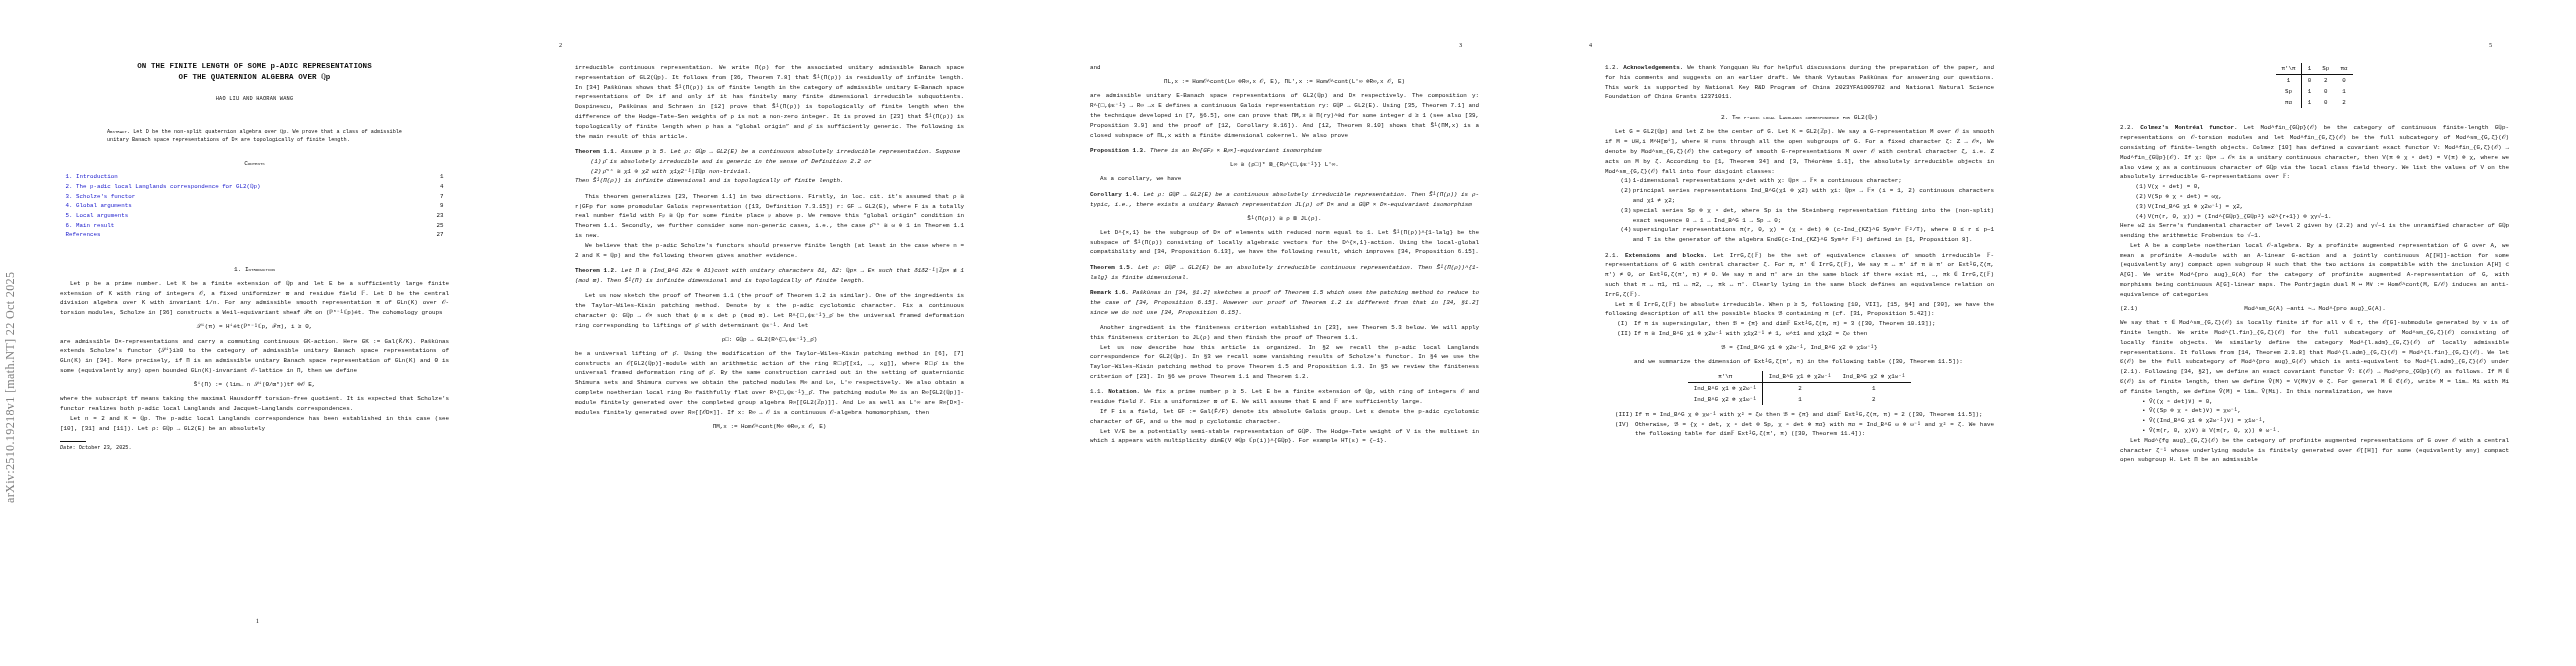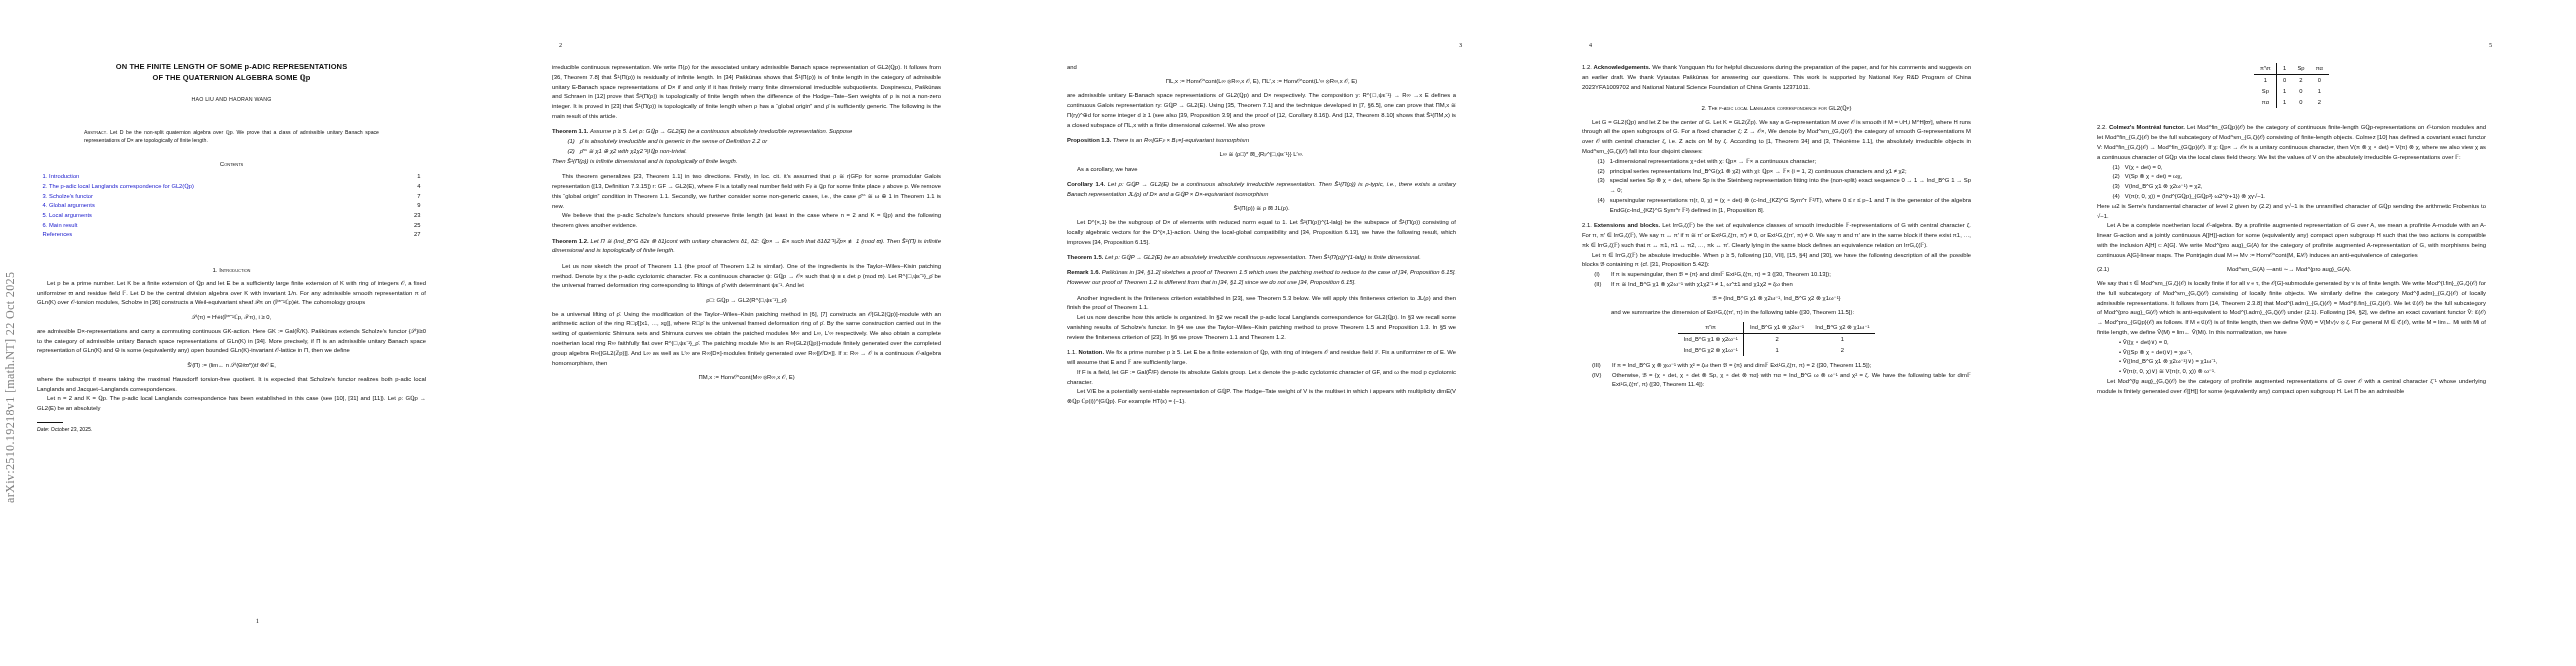--- a/index.html
+++ b/index.html
@@ -1,21 +1,21 @@
 <!DOCTYPE html>
 <html style="font-size:9px"><head>
 <meta charset="utf-8">
 <style>
   html, body { margin:0; padding:0; background:#ffffff; }
   body { width:2576px; height:667px; overflow:hidden; position:relative;
          font-family:"DejaVu Serif","Liberation Serif",serif; color:#111; }
   .spread { position:absolute; left:0; top:0; width:2576px; height:667px; display:flex; }
   .page { position:relative; width:515px; height:667px; background:#fff; box-sizing:border-box; overflow:hidden; }
-  .col { position:absolute; left:37px; width:389px; top:36px;
-         font-family:Liberation Sans, sans-serif; font-size:5.9px; line-height:9.8px; text-align:justify; }
+  .col { position:absolute; left:60px; width:389px; top:36px;
+         font-family:Liberation Mono, monospace; font-size:5.9px; line-height:9.8px; text-align:justify; }
   .pnum { position:absolute; top:42px; font-family:"Liberation Serif",serif; font-size:6.1px; }
   .pnum.left { left:44px; } .pnum.right { left:429px; }
   p { margin:0; }
   .ind { text-indent:10px; }
   .gap { height:5.6px; }
   .gap2 { height:11px; }
   .eq { text-align:center; margin:4.4px 0; }
   .thm-h { font-weight:bold; }
   .it { font-style:italic; }
   .sc { font-variant:small-caps; }
@@ -46,21 +46,21 @@
 </head>
 <body>
 
 <div class="spread">
 
   <div class="page">
     <div class="stamp">arXiv:2510.19218v1  [math.NT]  22 Oct 2025</div>
     <div class="col" style="top:61px;">
       <div class="title">
         <div>ON THE FINITE LENGTH OF SOME p-ADIC REPRESENTATIONS</div>
-        <div>OF THE QUATERNION ALGEBRA SOME ℚp</div>
+        <div>OF THE QUATERNION ALGEBRA OVER ℚp</div>
       </div>
       <div style="height:12.2px"></div>
       <div class="authors">HAO LIU AND HAORAN WANG</div>
       <div style="height:23px"></div>
       <div class="abstract">
         <span class="sc">Abstract.</span>
         <span>Let D be the non-split quaternion algebra over ℚp. We prove that a class of admissible unitary Banach space representations of D× are topologically of finite length.</span>
       </div>
       <div style="height:14.5px"></div>
       <div class="toc-h">Contents</div>

